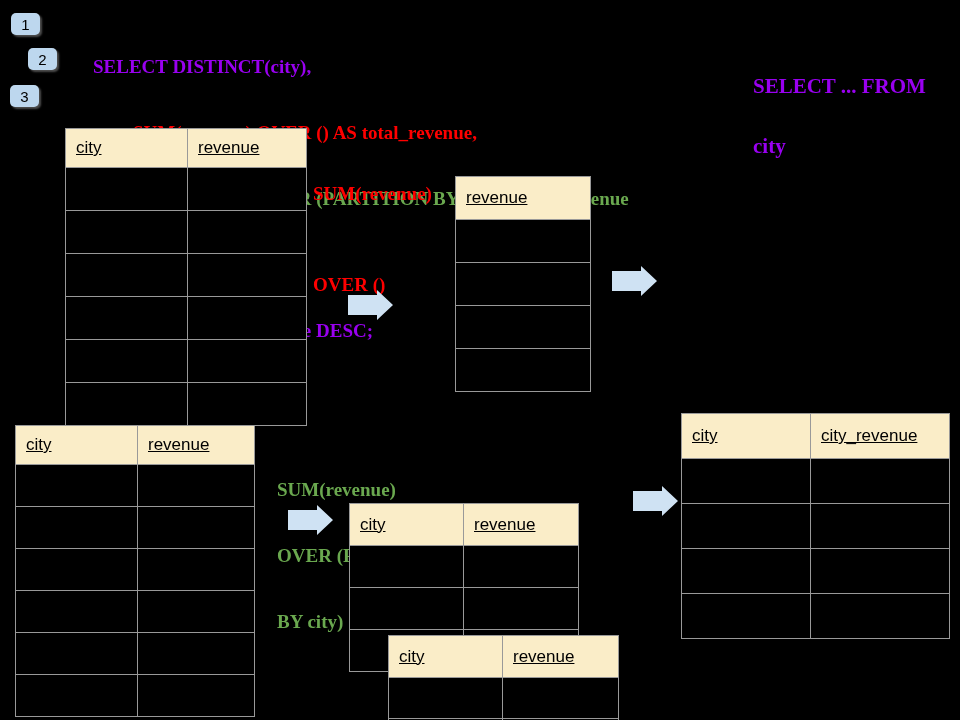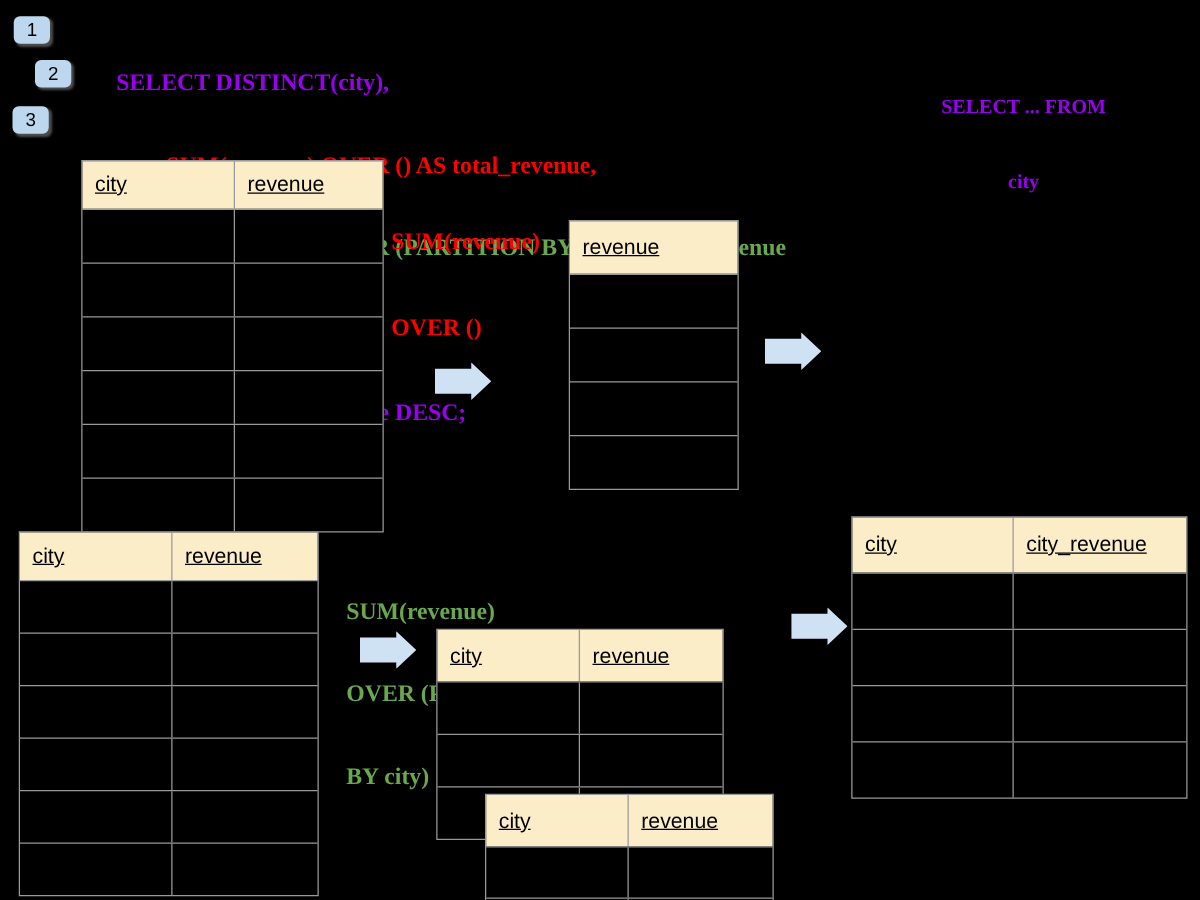--- a/index.html
+++ b/index.html
@@ -38,21 +38,21 @@
     position: absolute;
     font-family: Liberation Serif, serif;
     font-weight: bold;
     white-space: pre;
   }
   #sql-main { left: 0; top: 12px; font-size: 19px; line-height: 22px; }
   #sql-main .ind-a { margin-left: 93px; }
   #sql-main .ind-b { margin-left: 133px; }
   #sql-main .ind-c { margin-left: 110px; }
 
-  #sql-side { left: 753px; top: 36px; font-size: 16px; line-height: 20px; text-align: center; }
+  #sql-side { left: 753px; top: 36px; font-size: 21px; line-height: 20px; }
 
   #label-total { left: 313px; top: 136px; font-size: 19px; line-height: 23px; }
   #label-partition { left: 277px; top: 435px; font-size: 19px; line-height: 22px; }
 
   
   .tbl {
     position: absolute;
     background: #000;
     border: 1px solid var(--table_border, #999);
   }
@@ -131,21 +131,21 @@
   <div class="ind-c" style="color: rgb(153, 0, 240);">ORDER by city_revenue DESC;</div>
 </div>
 
 <div class="code" id="sql-side">
   <div style="color: rgb(153, 0, 240);">SELECT ... FROM</div>
   <div style="color: rgb(153, 0, 240);">city</div>
 </div>
 
 <div class="code" id="label-total">
   <div style="color: rgb(255, 0, 0);">SUM(revenue)</div>
-  <div style="color: rgb(255, 0, 0);">OVER ()</div>
+  <div style="color: rgb(255, 0, 0); margin-top: 22px;">OVER ()</div>
 </div>
 
 <div class="code" id="label-partition">
   <div style="color: rgb(106, 168, 79);">SUM(revenue)</div>
   <div style="color: rgb(106, 168, 79);">OVER (PARTITION</div>
   <div style="color: rgb(106, 168, 79);">BY city)</div>
 </div>
 
 <div class="tbl" id="t-source-top">
     <div class="thead">

